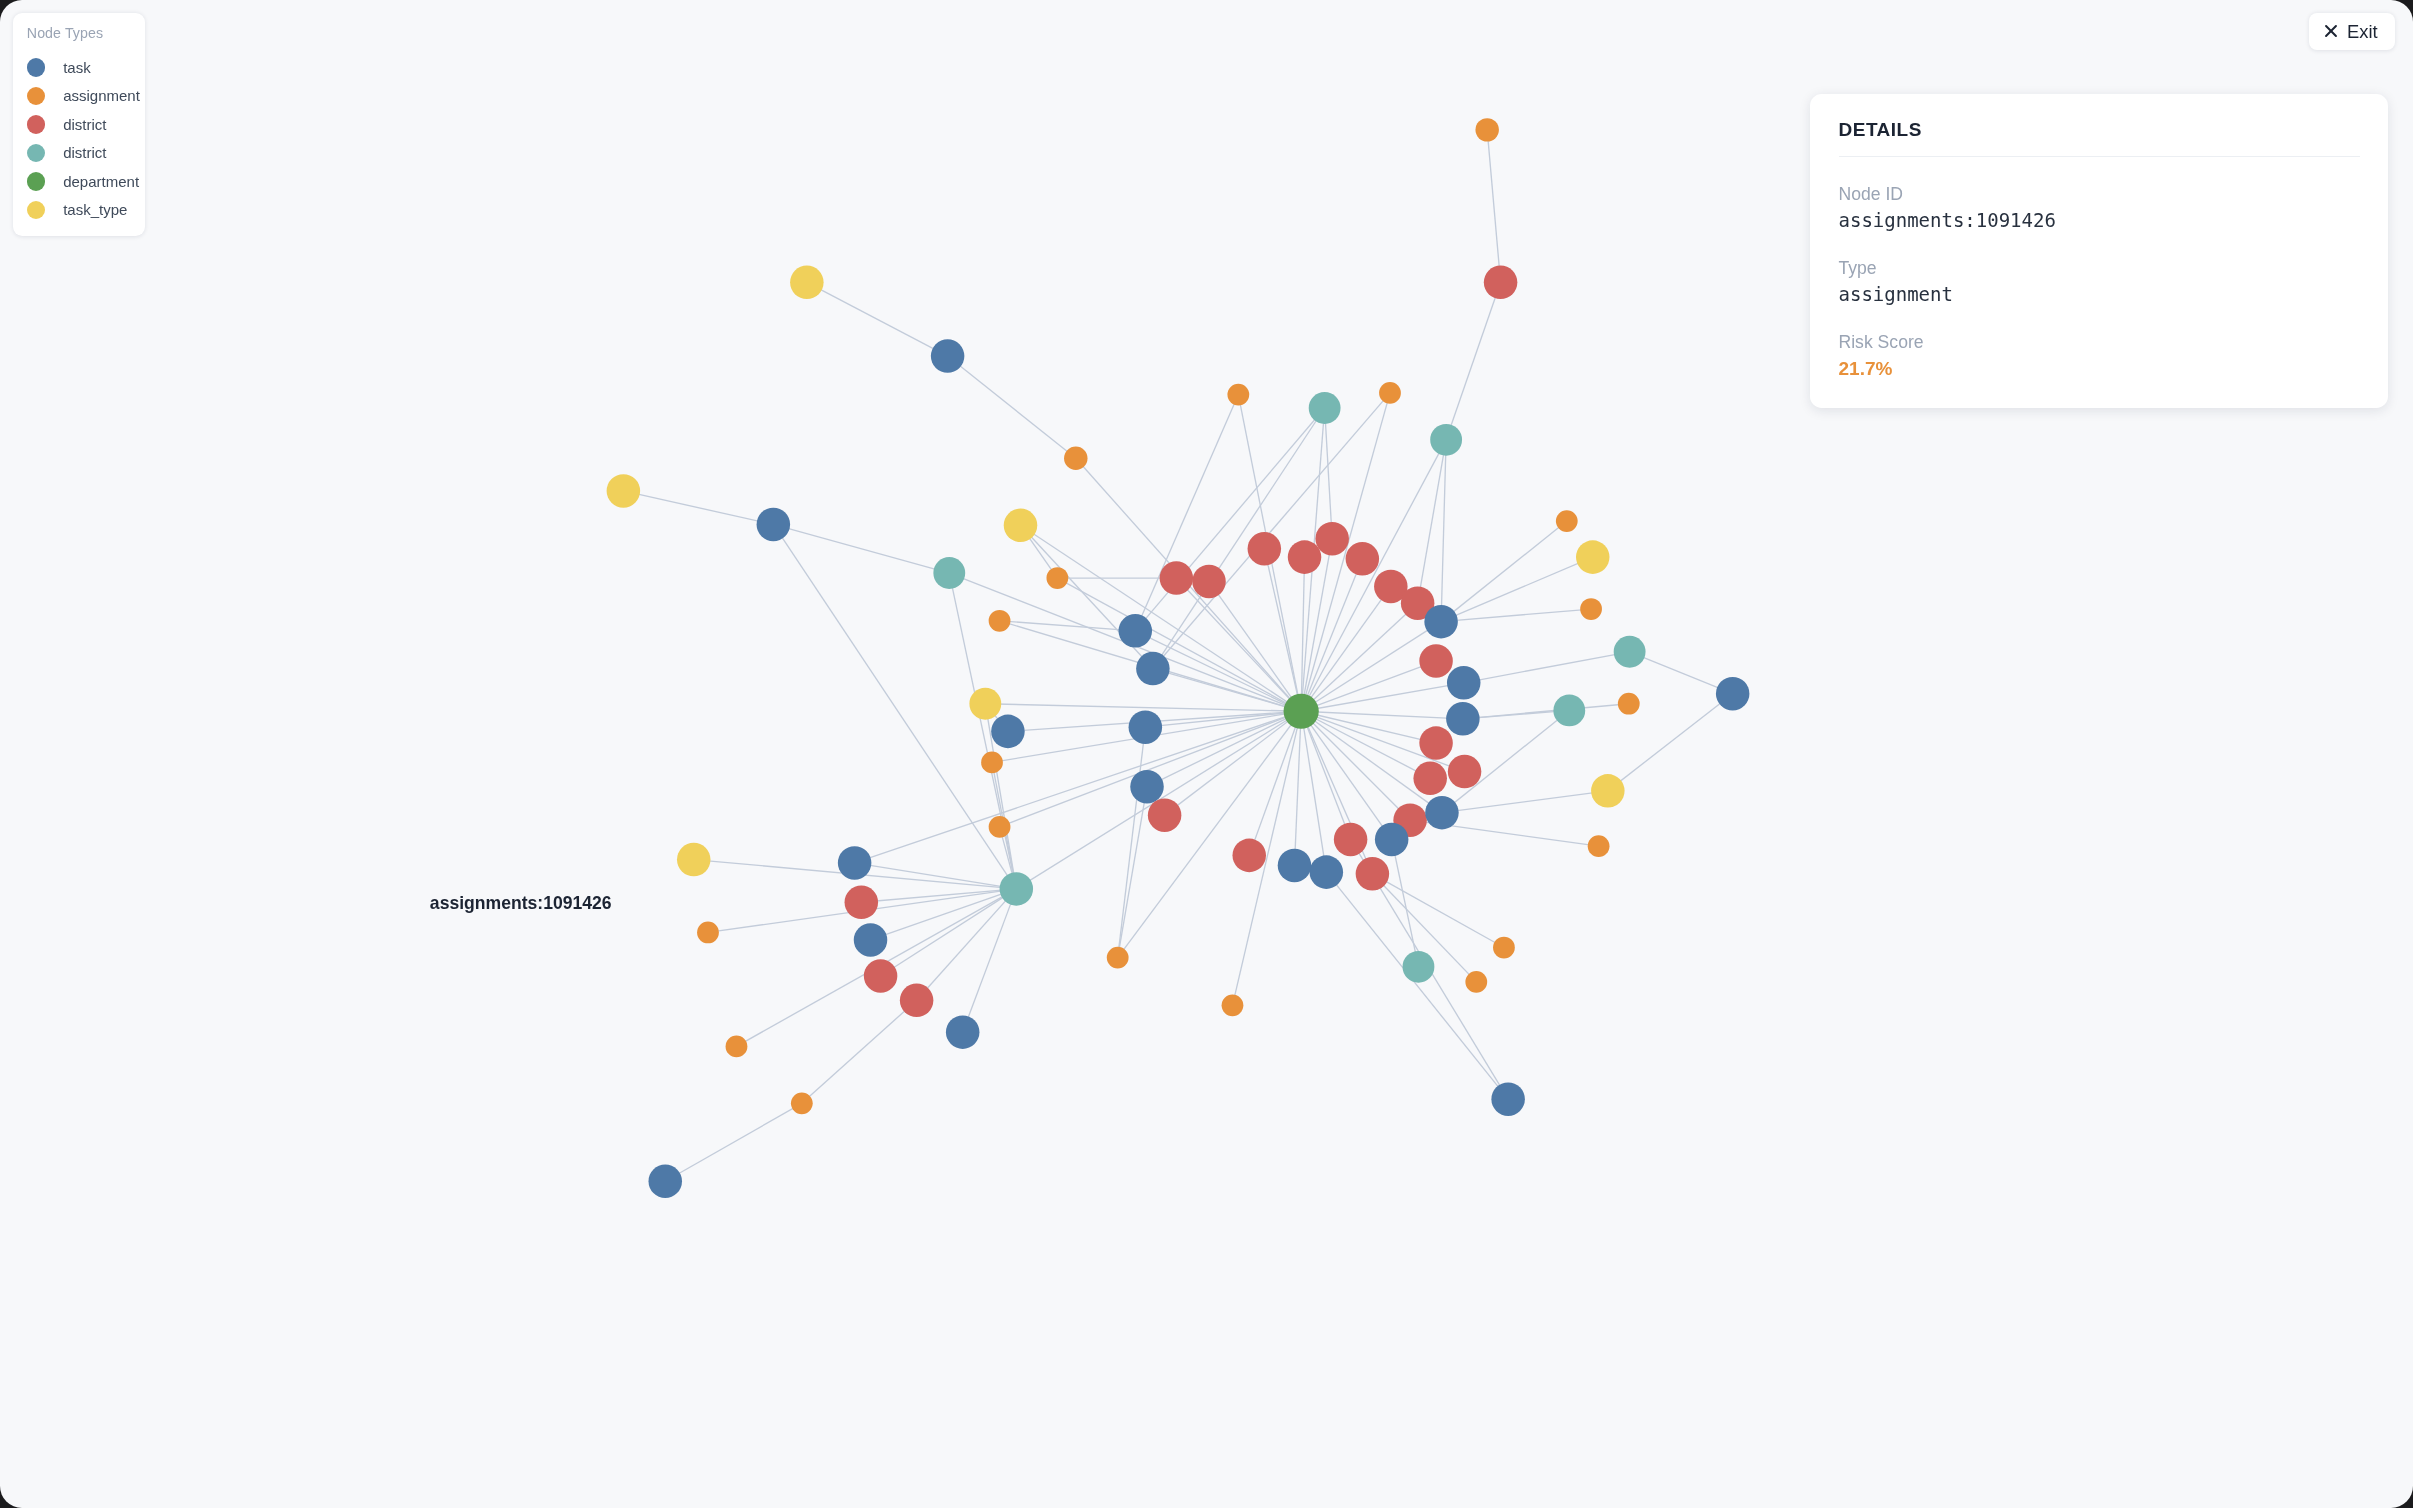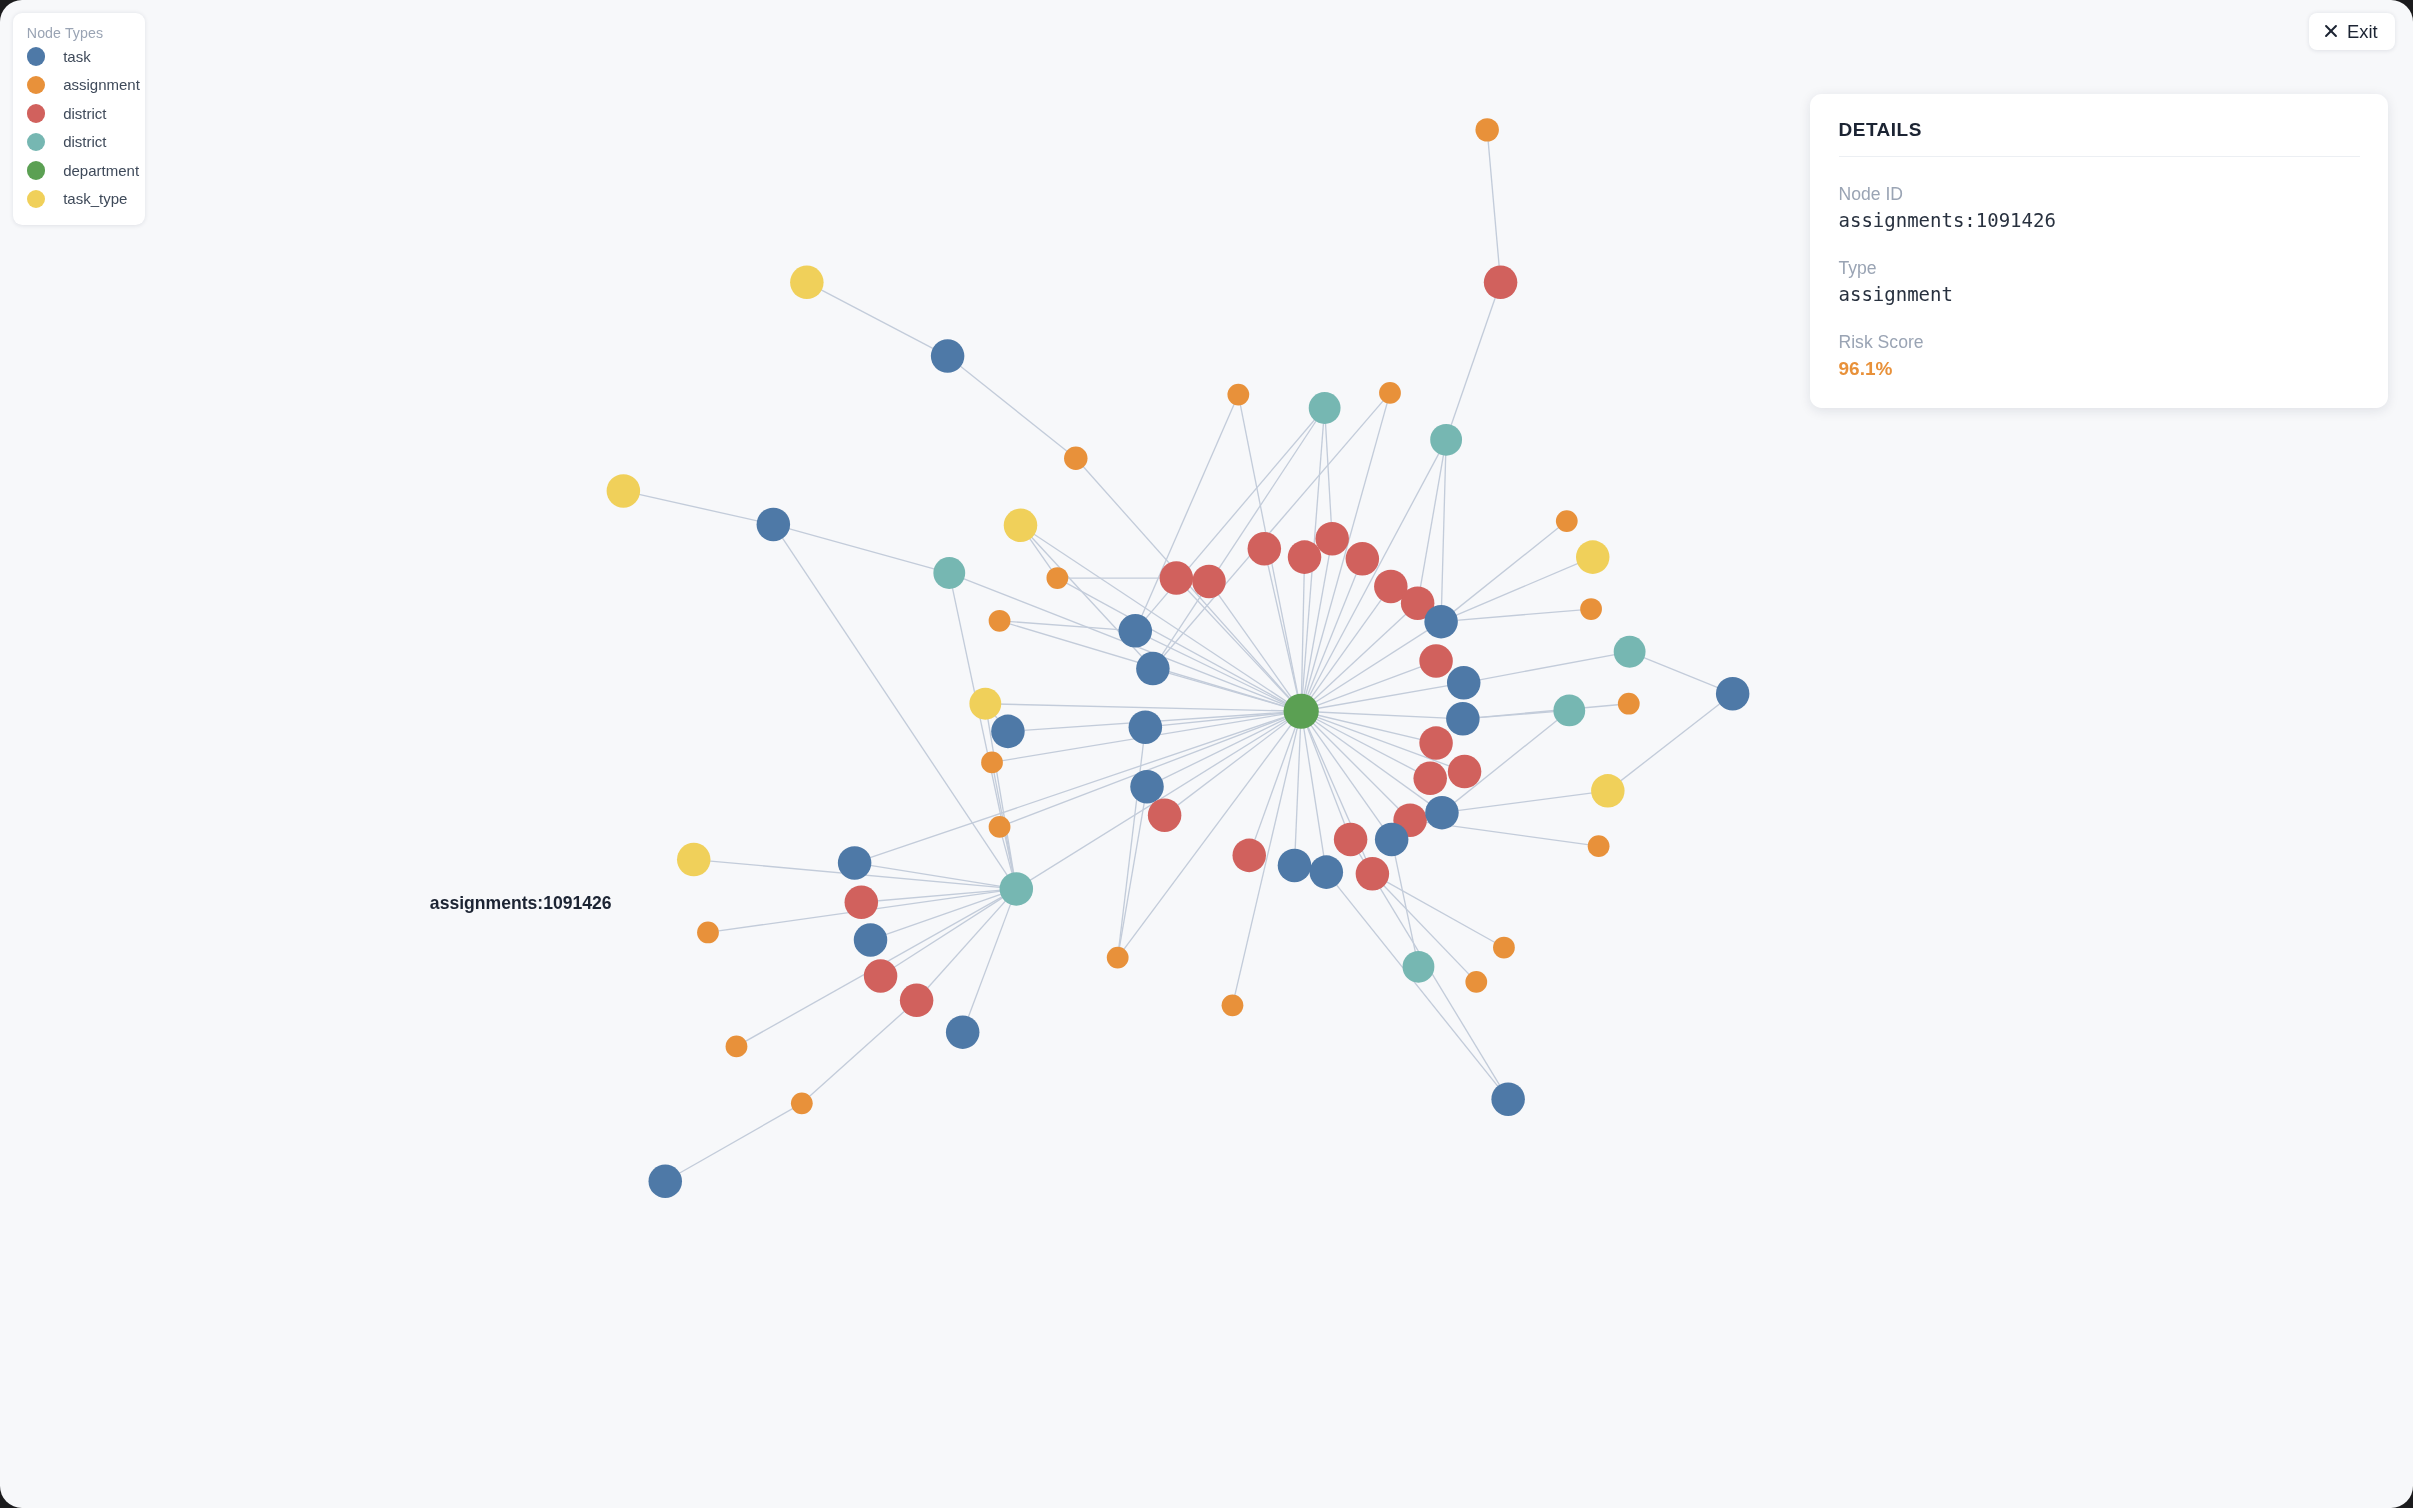--- a/index.html
+++ b/index.html
@@ -36,21 +36,21 @@
     border-radius: 9.2px;
     box-shadow: 0 0.8px 4.2px rgba(20,30,55,0.10);
     padding: 11.7px 13.4px 11.7px 13.4px;
     box-sizing: border-box;
     z-index: 6;
   }
   #legend .legend-title {
     font-size: 14.2px;
     color: #9aa4b4;
     font-weight: 400;
-    margin-bottom: 1px;
+    margin-bottom: 12px;
     letter-spacing: 0.1px;
   }
   .legend-row {
     display: flex;
     align-items: center;
     height: 28.5px;
     gap: 7px;
   }
   .legend-swatch {
     width: 18.4px;
@@ -380,19 +380,19 @@
         <div class="detail-field">
           <div class="detail-label">Node ID</div>
           <div class="detail-value">assignments:1091426</div>
         </div>
         <div class="detail-field">
           <div class="detail-label">Type</div>
           <div class="detail-value">assignment</div>
         </div>
         <div class="detail-field">
           <div class="detail-label">Risk Score</div>
-          <div class="detail-value risk">96.1%</div>
+          <div class="detail-value risk">21.7%</div>
         </div>
       </div>
   </div>
 
 </div>
 
 
 </body></html>

